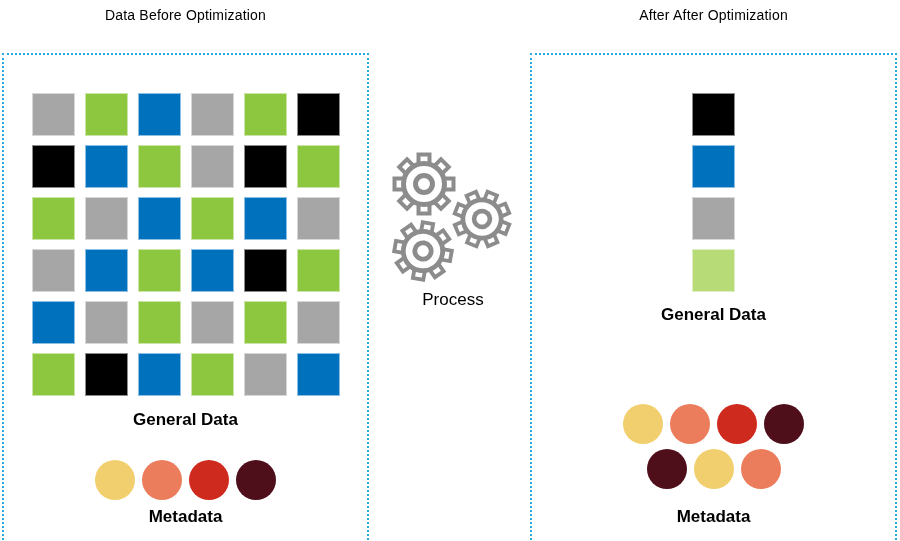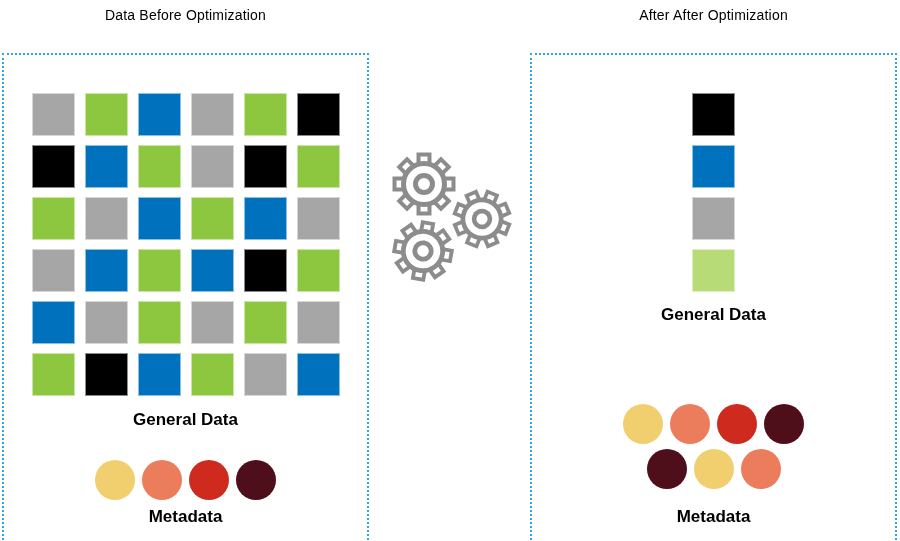--- a/index.html
+++ b/index.html
@@ -157,20 +157,21 @@
         <rect class="tooth" x="-5.5" y="-29.5" width="11" height="13" transform="rotate(225)"></rect>
         <rect class="tooth" x="-5.5" y="-29.5" width="11" height="13" transform="rotate(270)"></rect>
         <rect class="tooth" x="-5.5" y="-29.5" width="11" height="13" transform="rotate(315)"></rect>
       </g>
       <circle class="gearbody" r="20.5"></circle>
       <circle class="gearhole" r="8.5"></circle>
     </g>
   </svg>
 </div>
 <div class="process-label">
+  <div>Process</div>
 </div>
 
 <div class="panel panel-right">
   <div class="stack">
       <div class="square" style="background: rgb(0, 0, 0);"></div>
       <div class="square" style="background: rgb(0, 113, 188);"></div>
       <div class="square" style="background: rgb(166, 166, 166);"></div>
       <div class="square" style="background: rgb(183, 219, 118);"></div>
     </div>
   <div class="label general-right">General Data</div>

